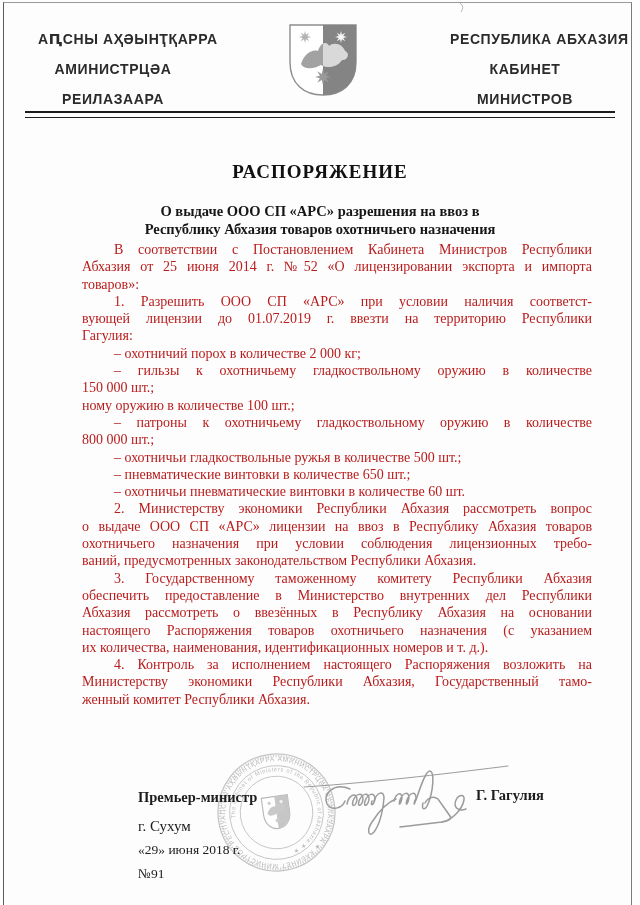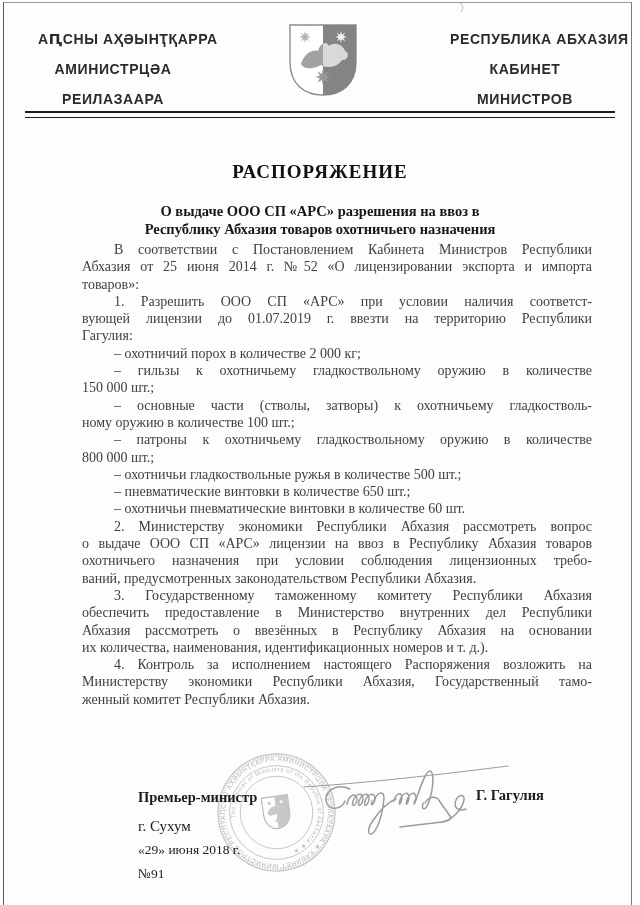--- a/index.html
+++ b/index.html
@@ -31,21 +31,21 @@
     position:absolute;left:0;top:161px;width:640px;text-align:center;
     font-size:19px;font-weight:bold;letter-spacing:1px;color:#111;
   }
   .doc-subtitle{
     position:absolute;left:70px;top:202px;width:500px;text-align:center;
     font-size:14.5px;font-weight:bold;line-height:18px;color:#161616;
   }
   
   .body-text{
     position:absolute;left:82px;top:241px;width:510px;
-    font-size:14px;line-height:17.3px;color:#404040;
+    font-size:14px;line-height:17.3px;color:#b91c1c;
   }
   .para{margin:0;}
   .para.gap{margin-top:0;}
   .line{text-align:left;}
   .line.jl{text-align:justify;text-align-last:justify;}
   .line.first{text-indent:32px;}
   
   .sig-role{position:absolute;left:138px;top:789px;font-size:14.5px;font-weight:bold;z-index:3;}
   .sig-name{position:absolute;left:476px;top:787px;font-size:14.5px;font-weight:bold;z-index:3;}
   .sig-place{position:absolute;left:138px;top:818px;font-size:15px;z-index:3;}
@@ -111,21 +111,20 @@
         <div class="line">Гагулия:</div>
       </div>
       <div class="para">
         <div class="line first">– охотничий порох в количестве 2 000 кг;</div>
       </div>
       <div class="para">
         <div class="line first jl">– гильзы к охотничьему гладкоствольному оружию в количестве</div>
         <div class="line">150 000 шт.;</div>
       </div>
       <div class="para">
-        <div class="line first jl">– основные части (стволы, затворы) к охотничьему гладкостволь-</div>
         <div class="line">ному оружию в количестве 100 шт.;</div>
       </div>
       <div class="para">
         <div class="line first jl">– патроны к охотничьему гладкоствольному оружию в количестве</div>
         <div class="line">800 000 шт.;</div>
       </div>
       <div class="para">
         <div class="line first">– охотничьи гладкоствольные ружья в количестве 500 шт.;</div>
       </div>
       <div class="para">
@@ -137,20 +136,21 @@
       <div class="para">
         <div class="line first jl">2. Министерству экономики Республики Абхазия рассмотреть вопрос</div>
         <div class="line jl">о выдаче ООО СП «АРС» лицензии на ввоз в Республику Абхазия товаров</div>
         <div class="line jl">охотничьего назначения при условии соблюдения лицензионных требо-</div>
         <div class="line">ваний, предусмотренных законодательством Республики Абхазия.</div>
       </div>
       <div class="para">
         <div class="line first jl">3. Государственному таможенному комитету Республики Абхазия</div>
         <div class="line jl">обеспечить предоставление в Министерство внутренних дел Республики</div>
         <div class="line jl">Абхазия рассмотреть о ввезённых в Республику Абхазия на основании</div>
+        <div class="line jl">настоящего Распоряжения товаров охотничьего назначения (с указанием</div>
         <div class="line">их количества, наименования, идентификационных номеров и т. д.).</div>
       </div>
       <div class="para">
         <div class="line first jl">4. Контроль за исполнением настоящего Распоряжения возложить на</div>
         <div class="line jl">Министерству экономики Республики Абхазия, Государственный тамо-</div>
         <div class="line">женный комитет Республики Абхазия.</div>
       </div>
     </div>
 
   <div class="sig-role">Премьер-министр</div>

